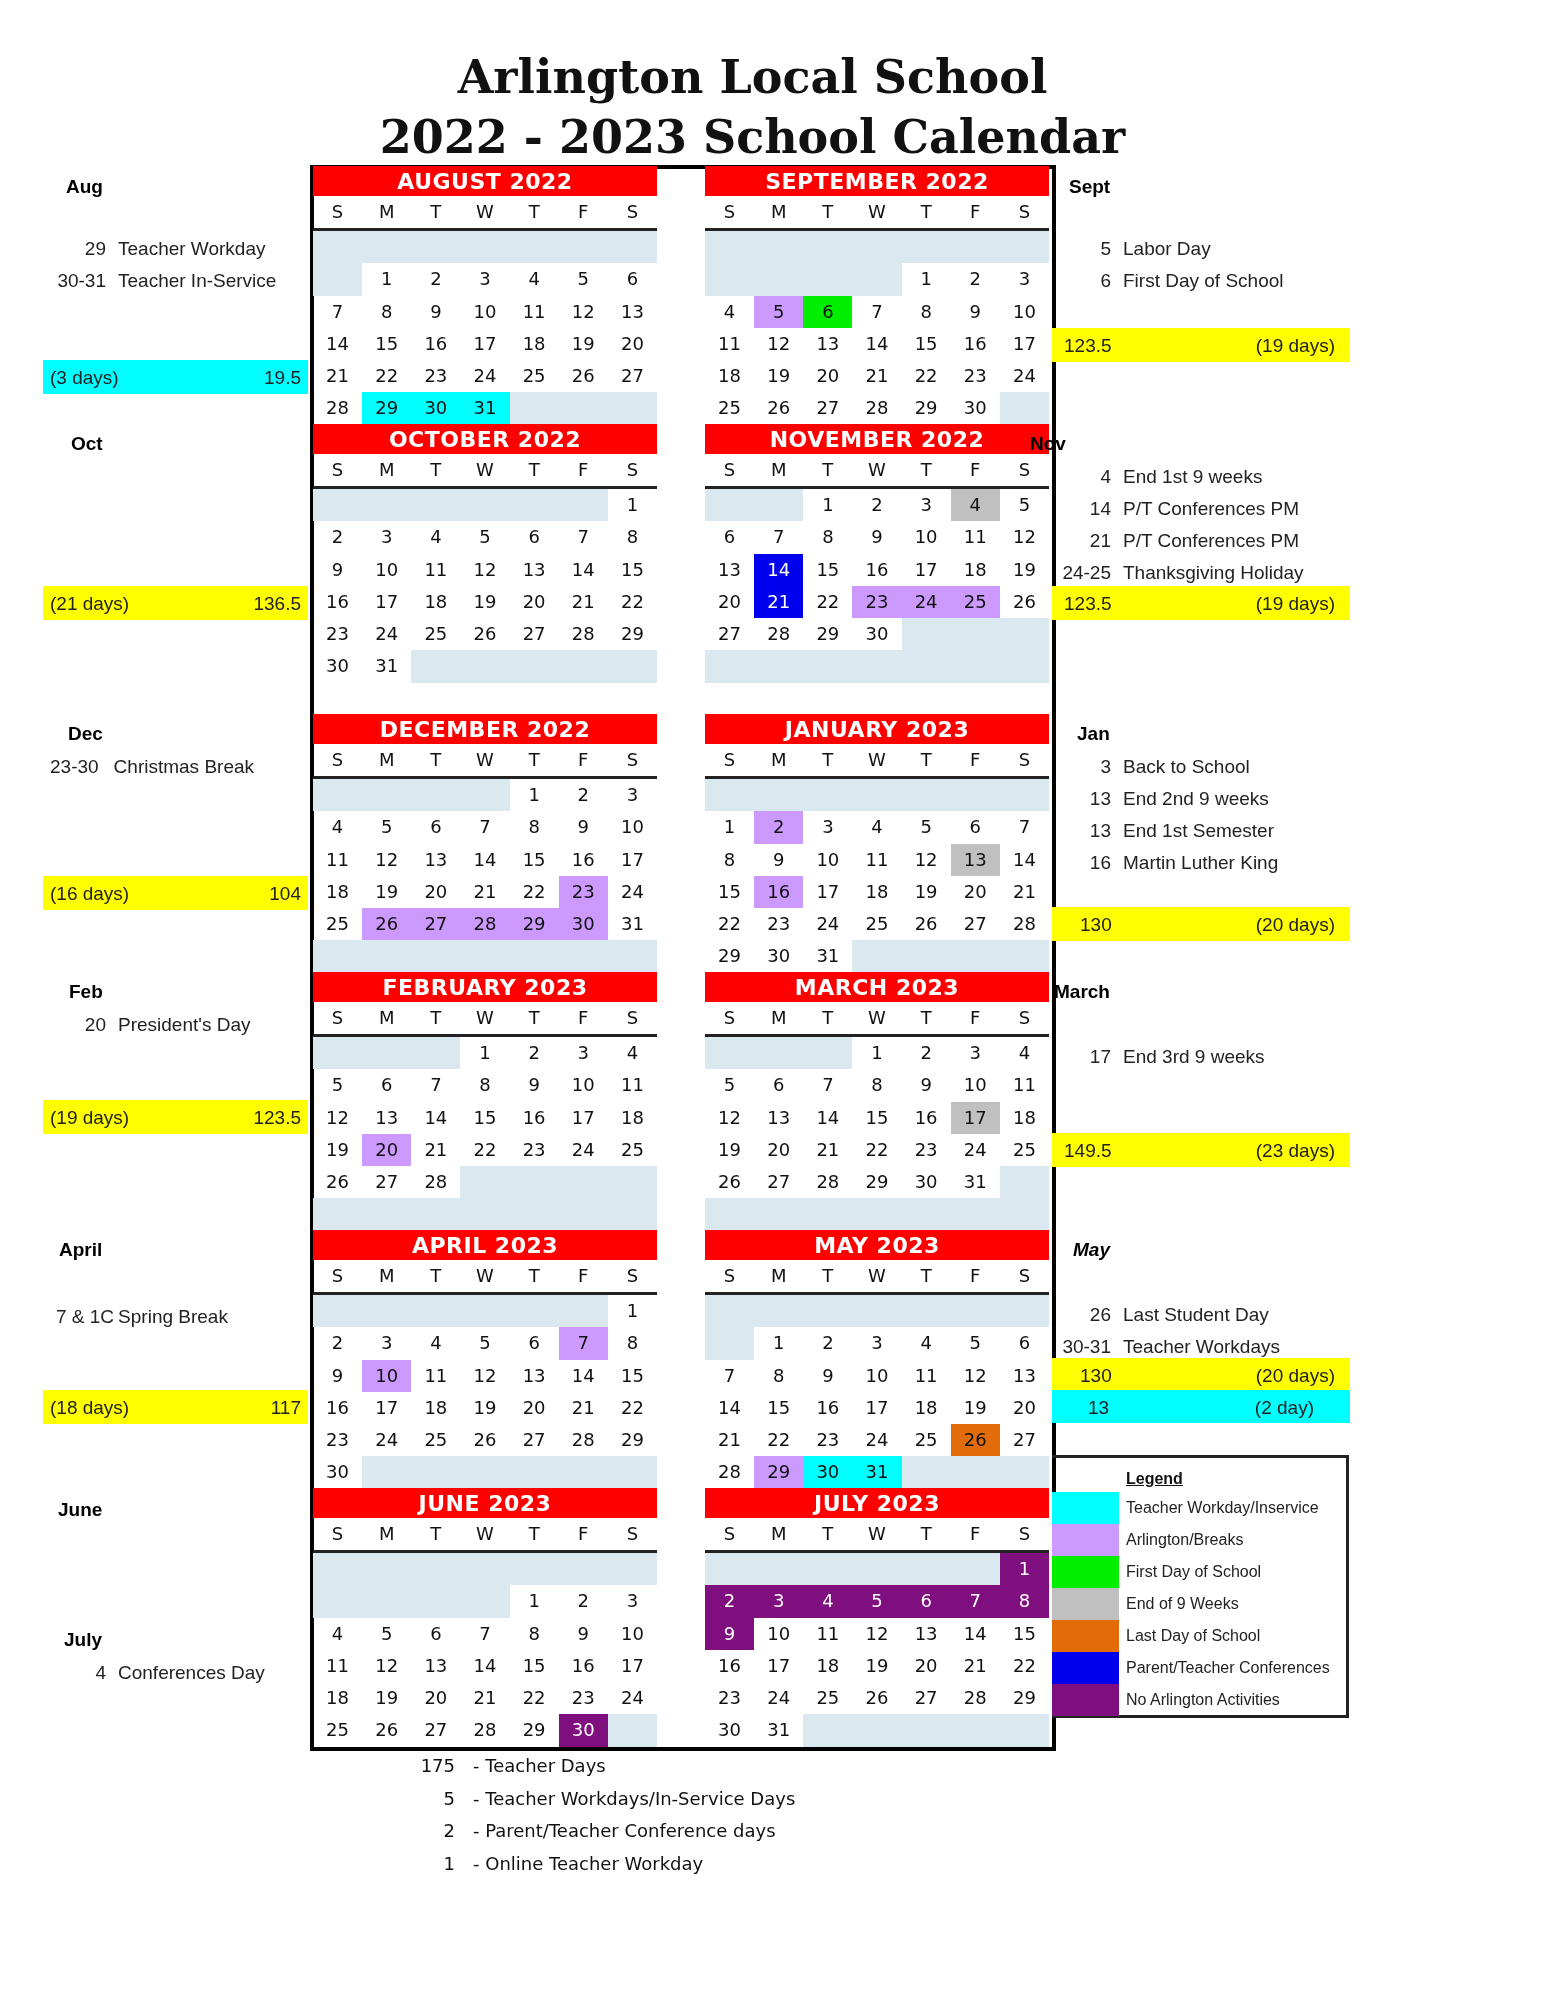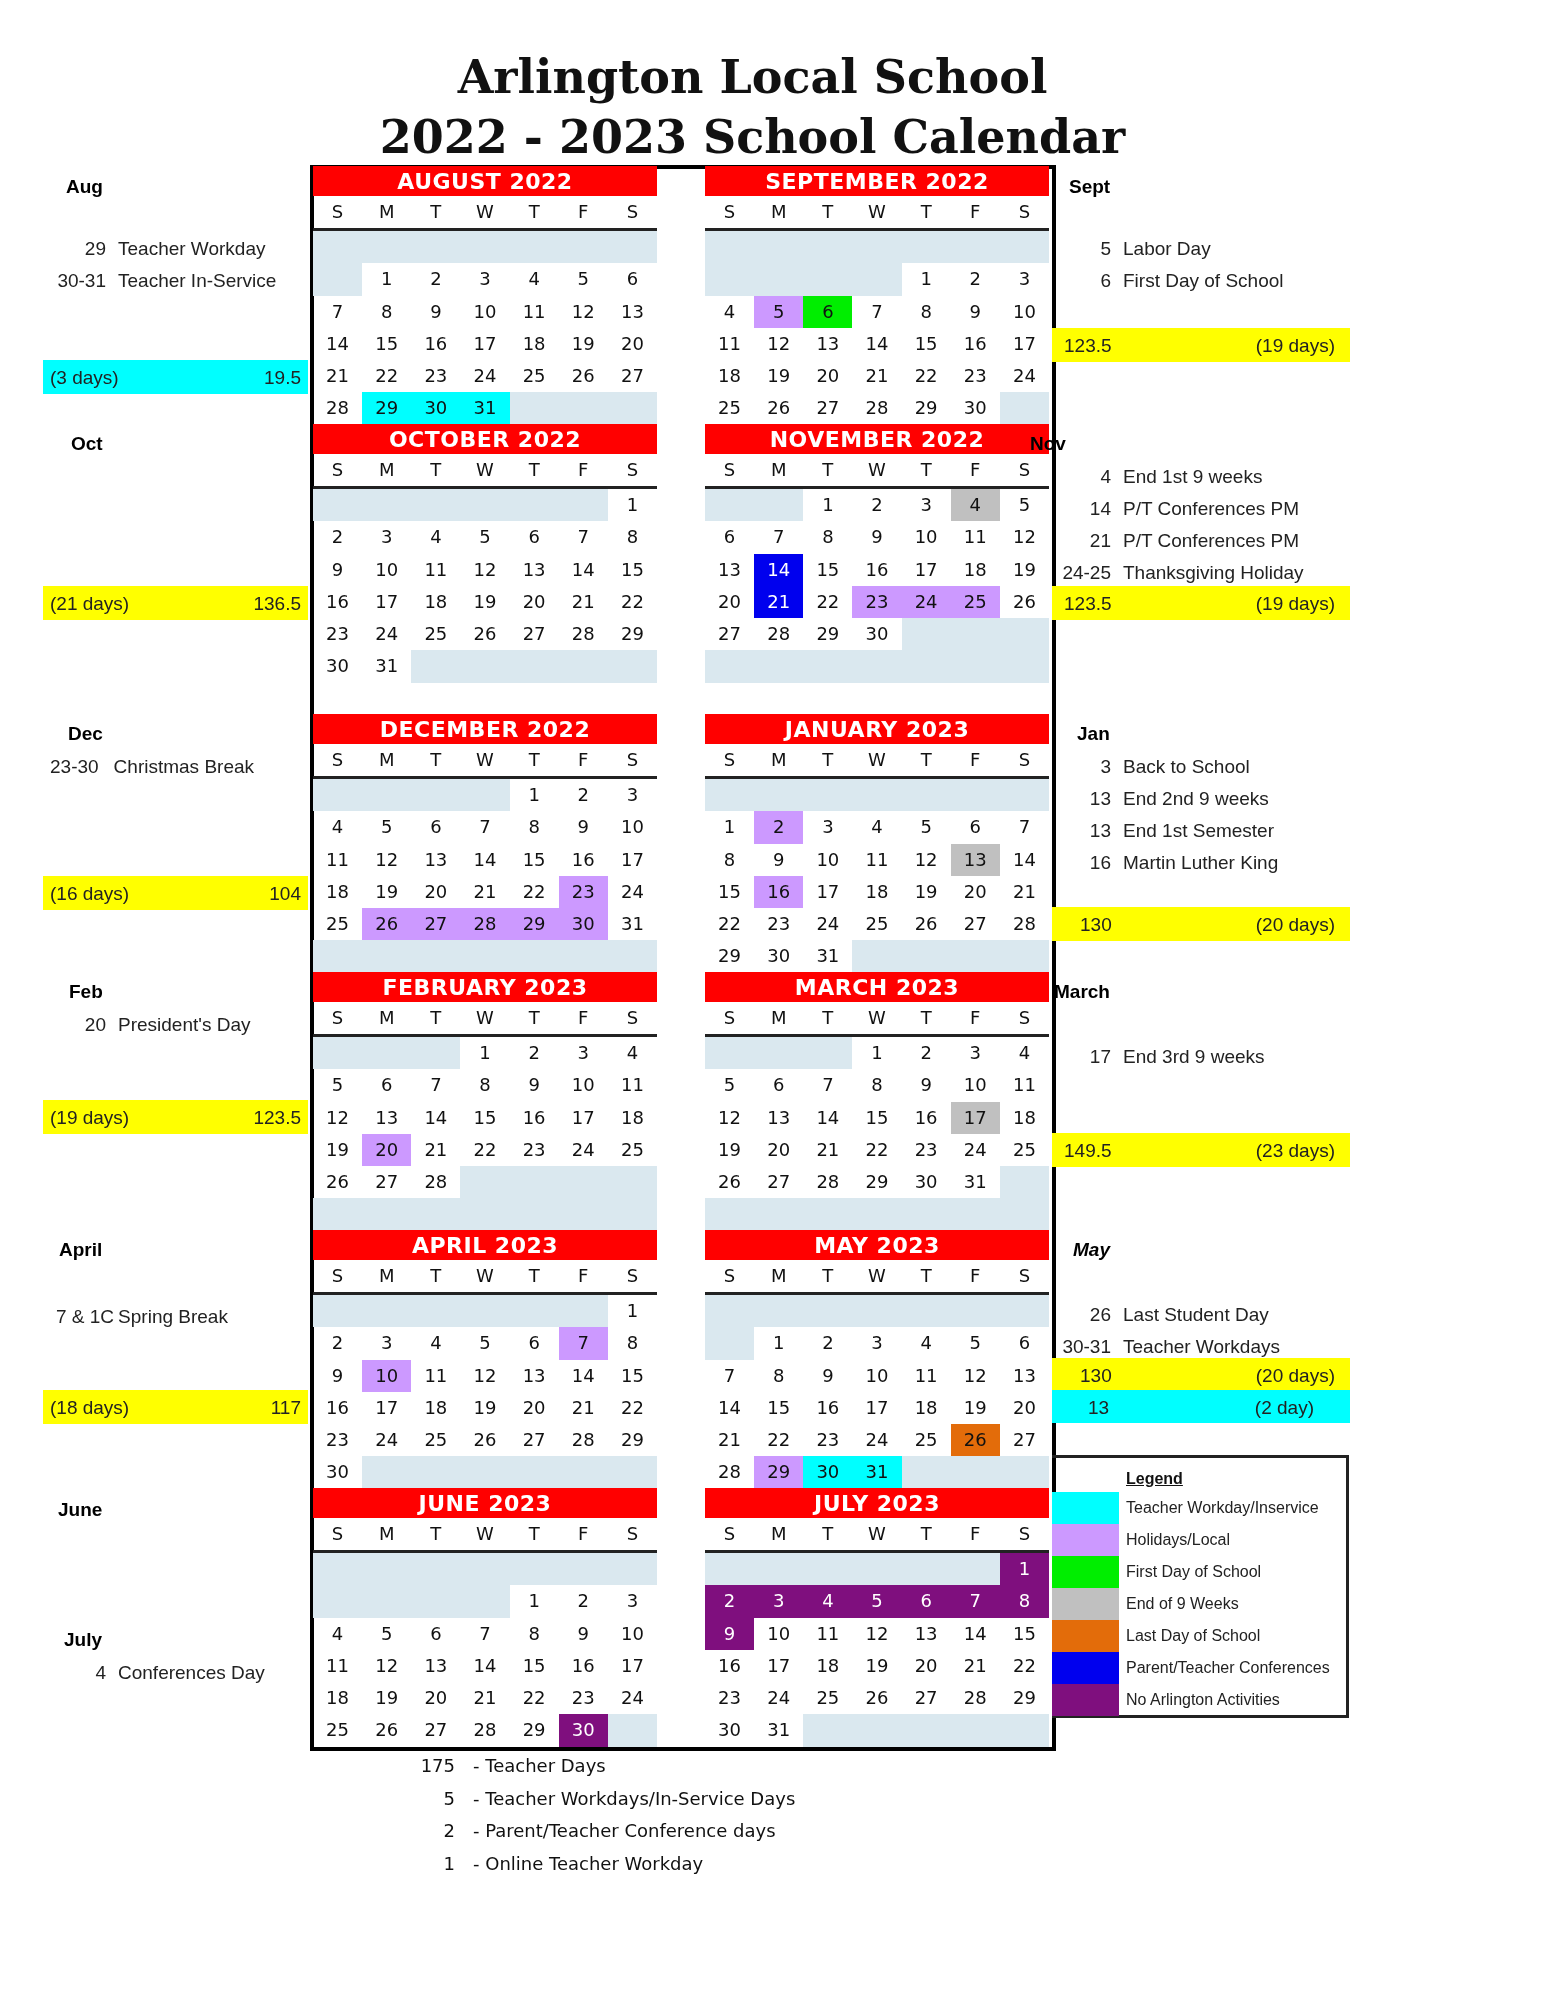--- a/index.html
+++ b/index.html
@@ -818,21 +818,21 @@
 </div>
 
 <div class="legend">
   <div class="lg-title">Legend</div>
   <div class="lg-row" style="top:34px">
       <div class="lg-sw" style="background: rgb(0, 255, 255);"></div>
       <div class="lg-lbl">Teacher Workday/Inservice</div>
     </div>
   <div class="lg-row" style="top:66px">
       <div class="lg-sw" style="background: rgb(204, 153, 255);"></div>
-      <div class="lg-lbl">Holidays/Local</div>
+      <div class="lg-lbl">Arlington/Breaks</div>
     </div>
   <div class="lg-row" style="top:98px">
       <div class="lg-sw" style="background: rgb(0, 238, 0);"></div>
       <div class="lg-lbl">First Day of School</div>
     </div>
   <div class="lg-row" style="top:130px">
       <div class="lg-sw" style="background: rgb(192, 192, 192);"></div>
       <div class="lg-lbl">End of 9 Weeks</div>
     </div>
   <div class="lg-row" style="top:162px">

